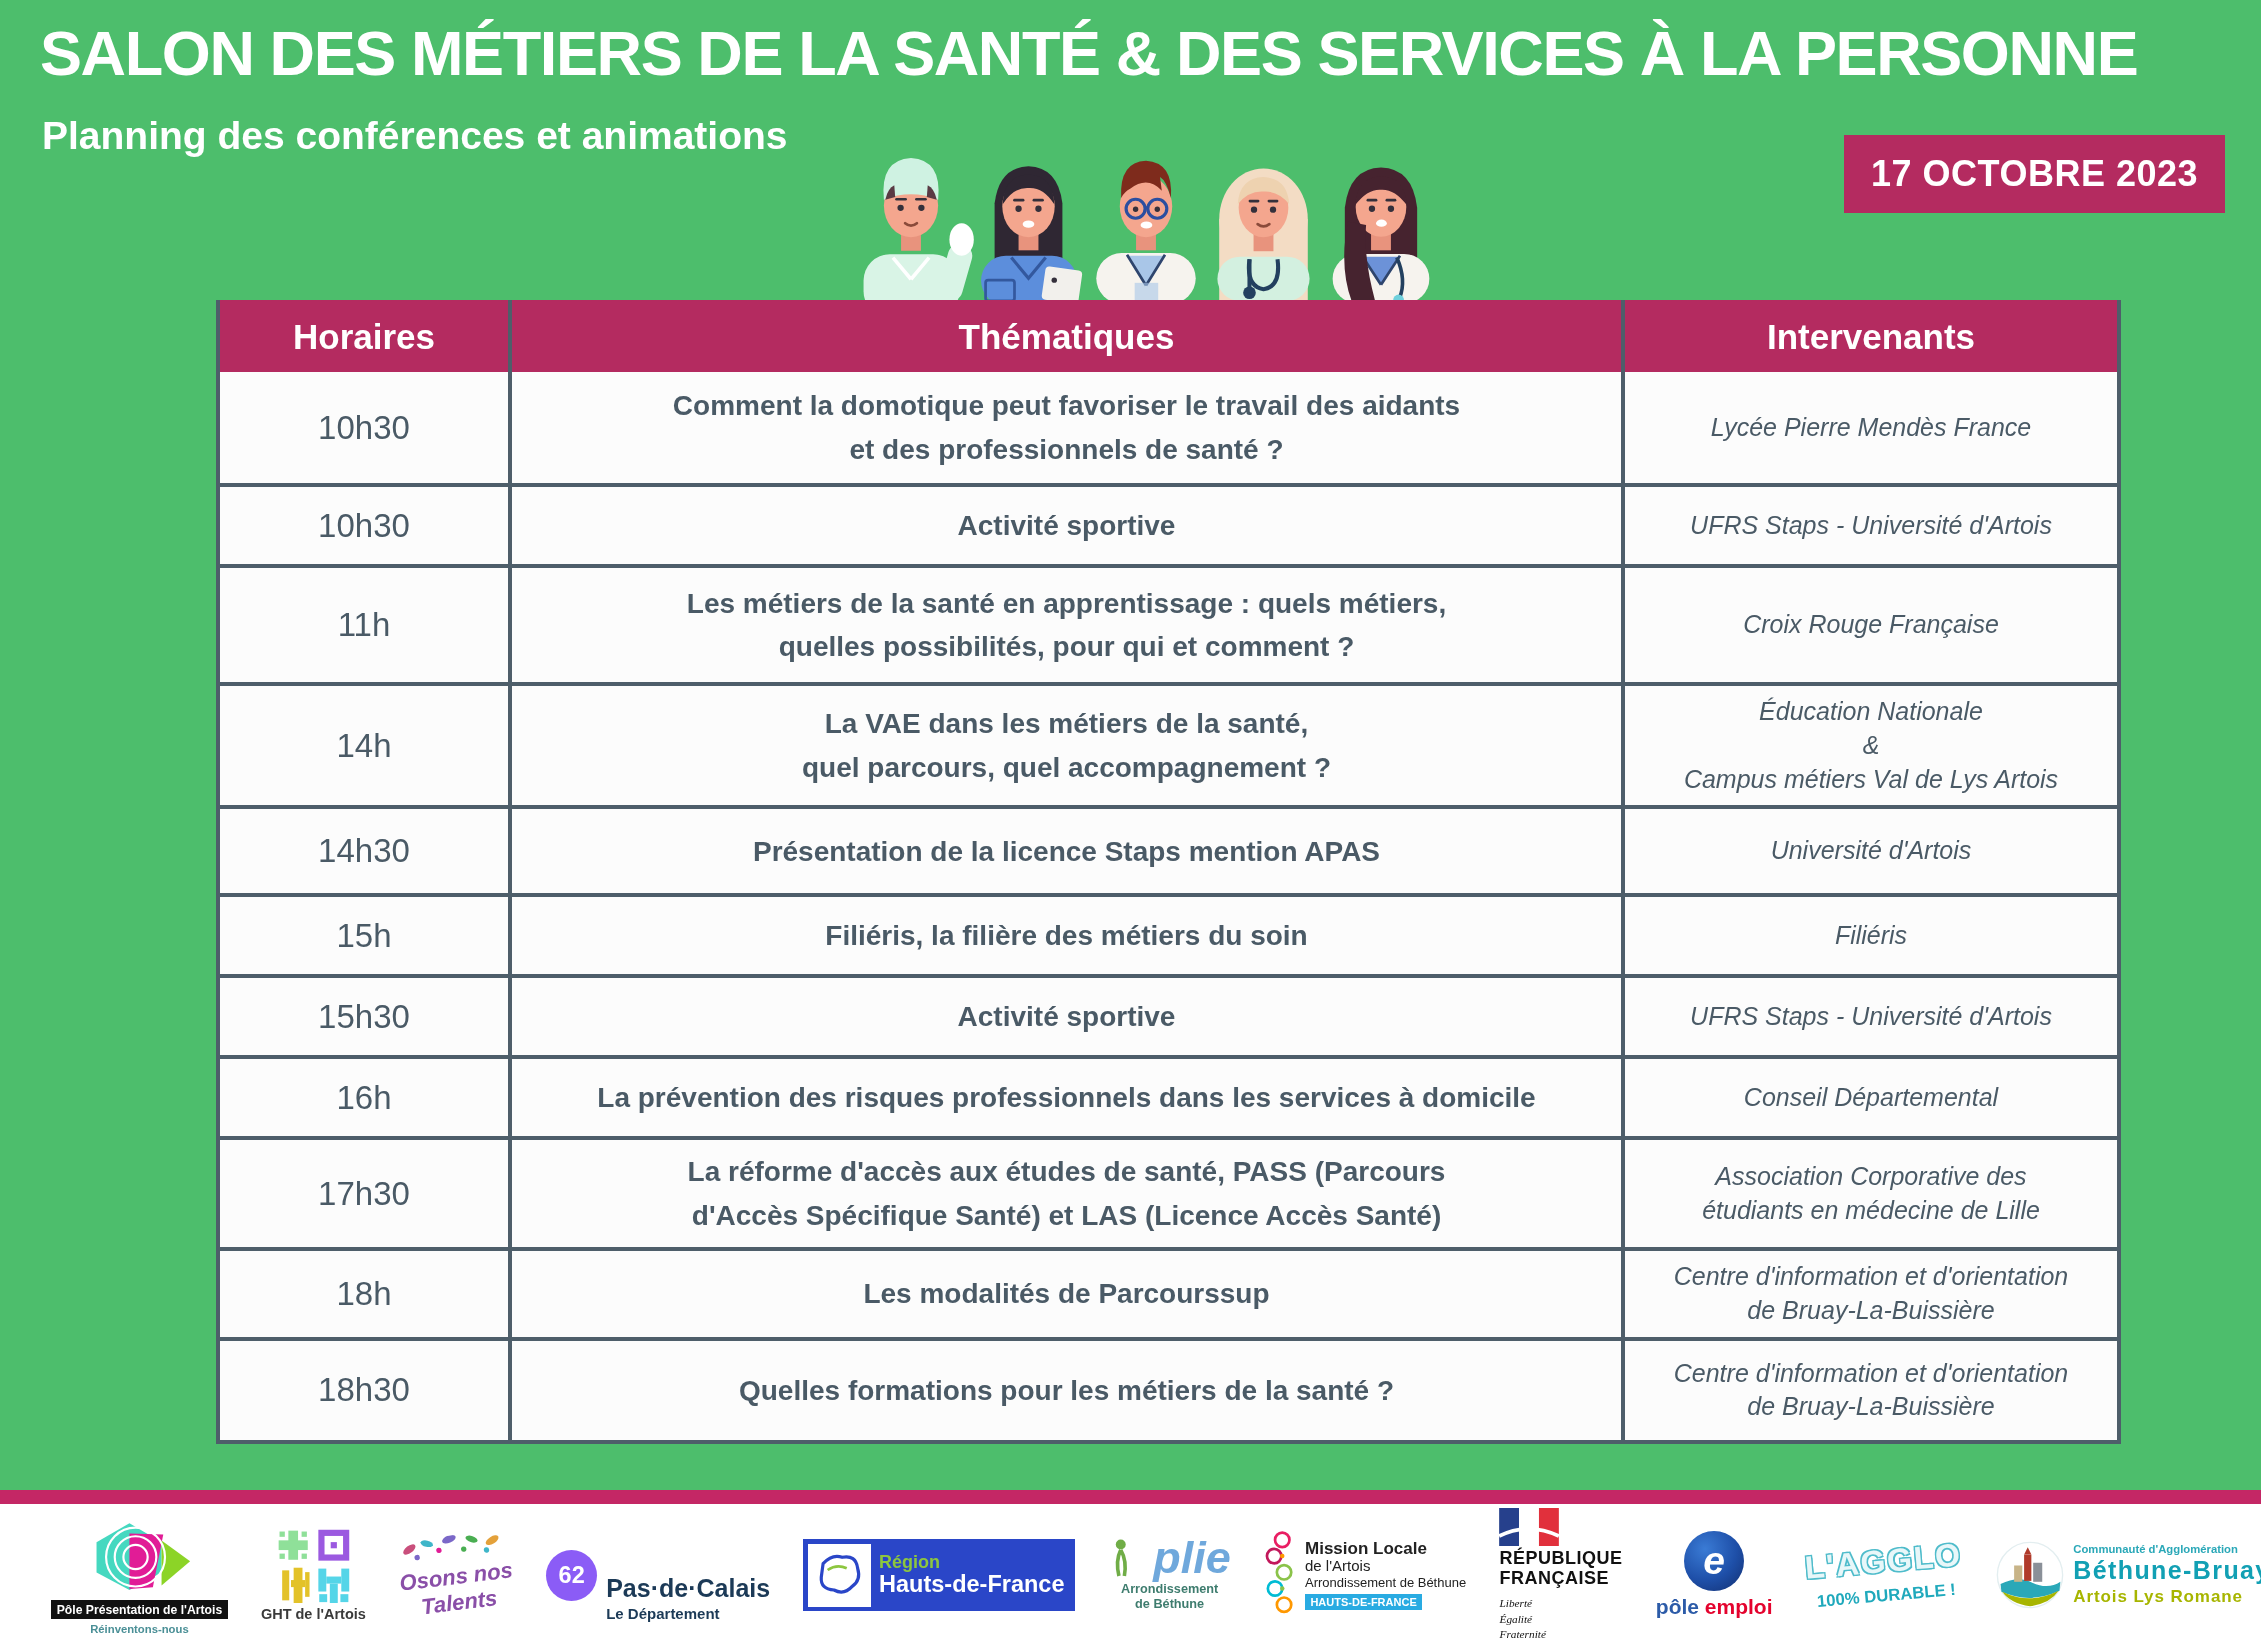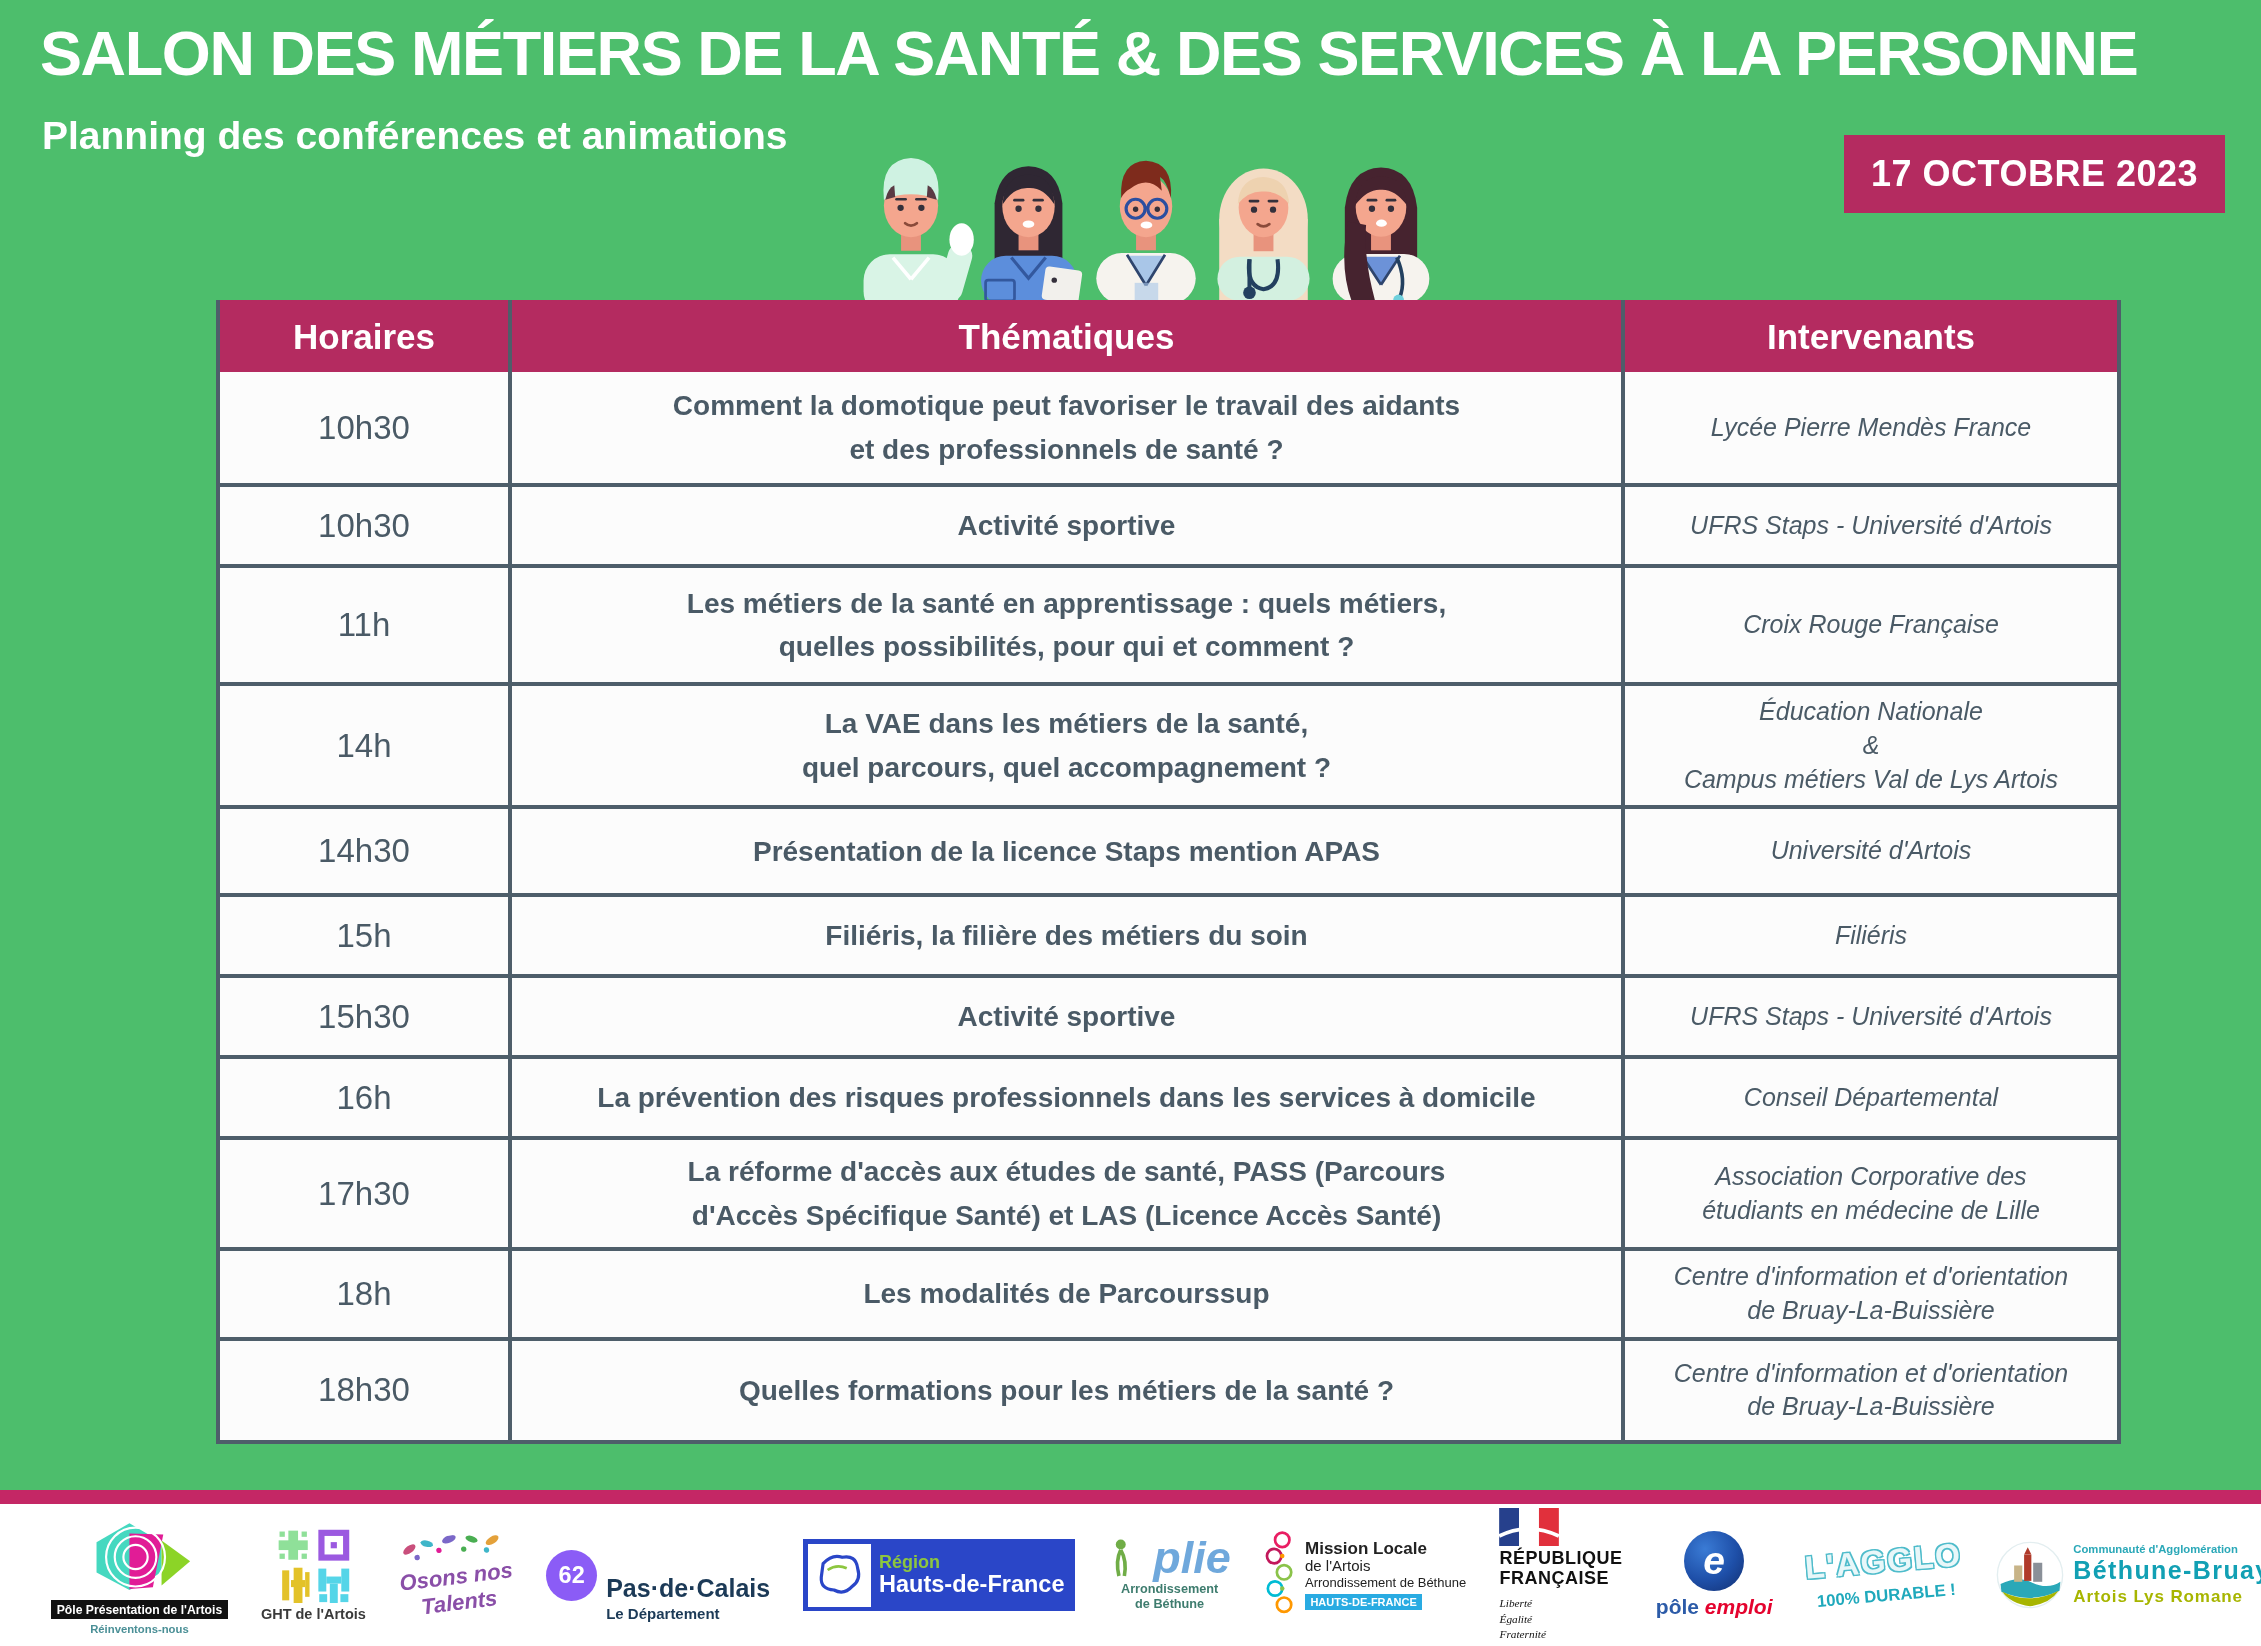--- a/index.html
+++ b/index.html
@@ -100,21 +100,21 @@
 
   .rf-name{color:#111;font-size:18px;font-weight:900;line-height:1.08;letter-spacing:0.5px;text-align:left;}
   .rf-motto{font-family:"Liberation Serif",serif;font-style:italic;font-size:11.3px;color:#111;
     line-height:1.35;white-space:pre-line;text-align:left;margin-top:4.5px;}
 
   .pe-ball{width:60px;height:60px;border-radius:50%;
     background:radial-gradient(circle at 35% 30%, #3A7BD5 0%, #1E4FA8 55%, #122E6E 100%);
     color:#fff;display:flex;align-items:center;justify-content:center;
     font-size:39px;font-weight:900;font-style:italic;}
   .pe-words{font-size:21px;font-weight:900;}
-  .pe-w1{color:#2C5BA8;} .pe-w2{color:#E4032E;font-style:italic;}
+  .pe-w1{color:#2C5BA8;} .pe-w2{color:#E4032E;}
 
   .agglo{transform:rotate(-5deg);text-align:center;}
   .agglo-l1{
     font-size:32px;font-weight:900;color:#E8F7F9;letter-spacing:1.8px;
     text-shadow:-1.4px -1.4px 0 #4FBCCB,1.4px -1.4px 0 #4FBCCB,-1.4px 1.4px 0 #4FBCCB,1.4px 1.4px 0 #4FBCCB;
   }
   .agglo-l2{font-size:16.7px;font-weight:900;color:#1FA9BC;margin-top:2.7px;}
 
   .bb-sup{color:#2AA8B8;font-size:11.3px;font-weight:bold;}
   .bb-name{color:#12A0B4;font-size:25px;font-weight:900;letter-spacing:1.4px;line-height:1.1;}

